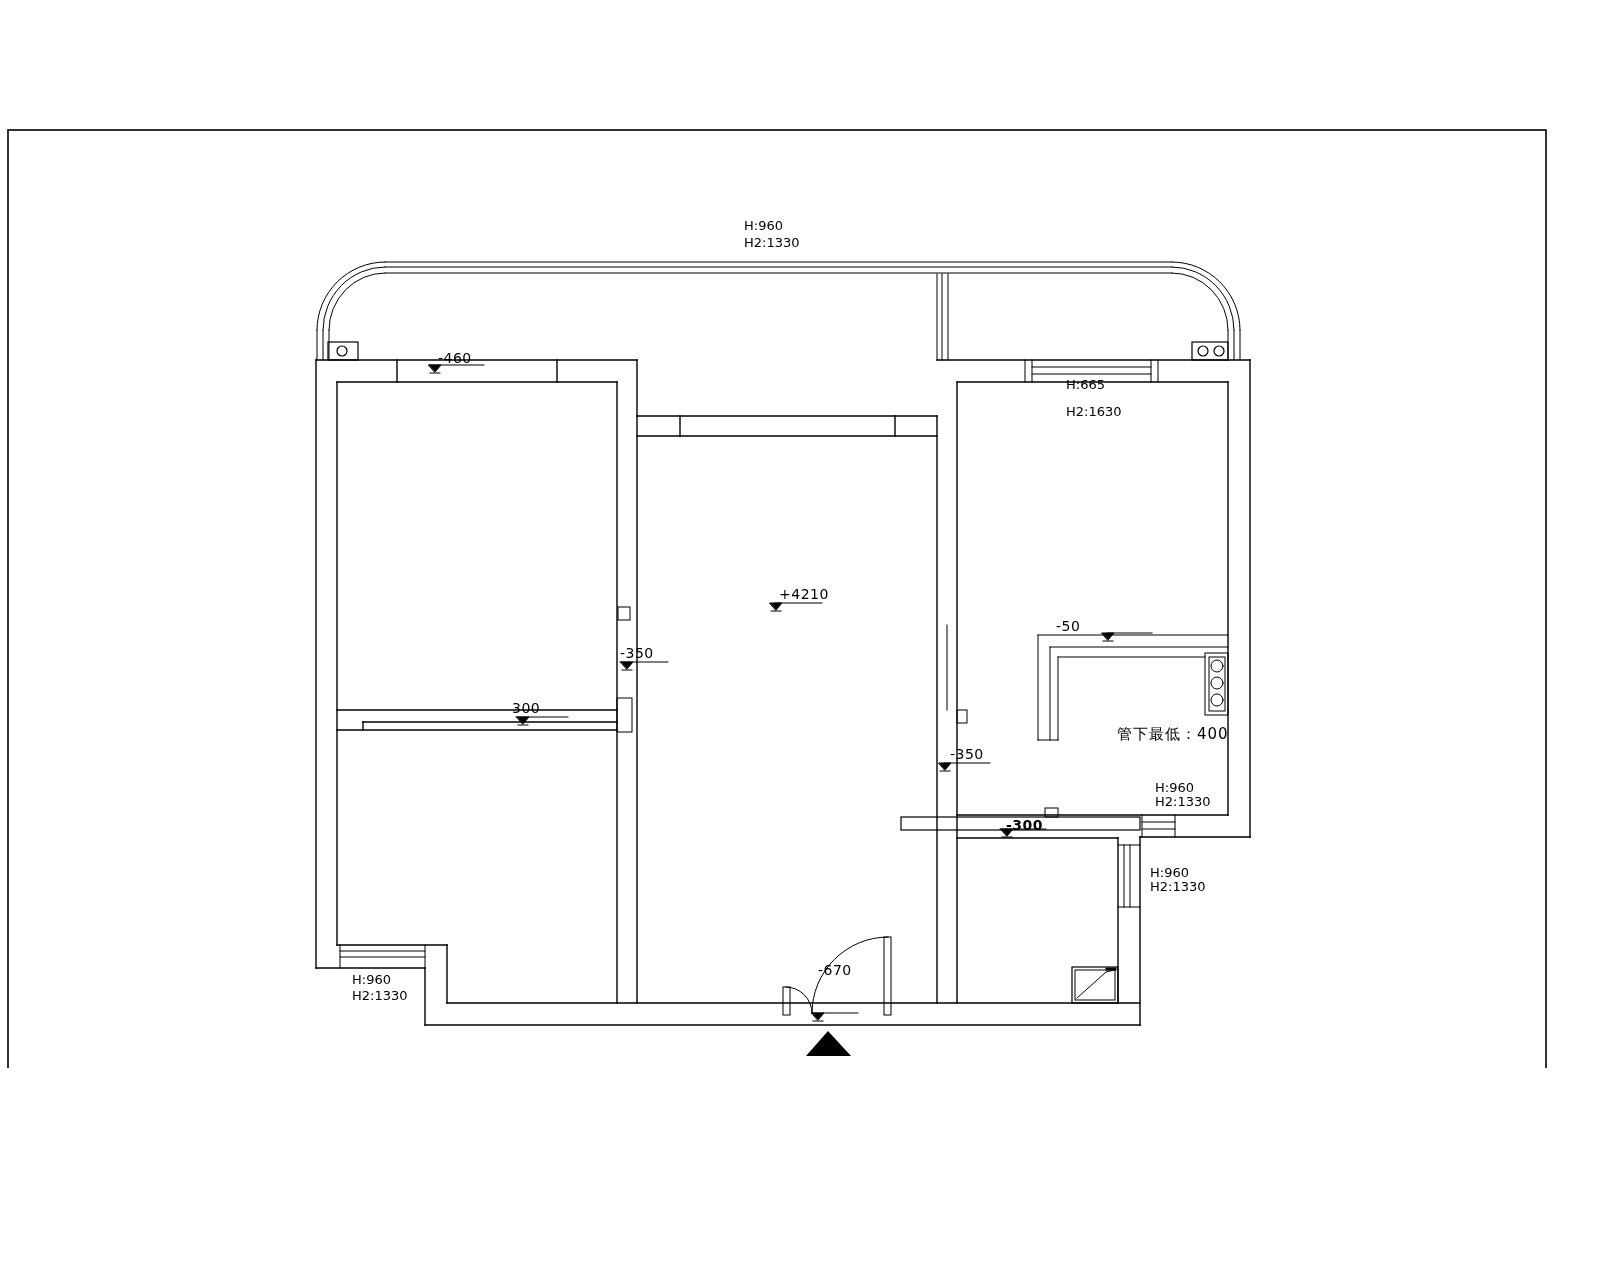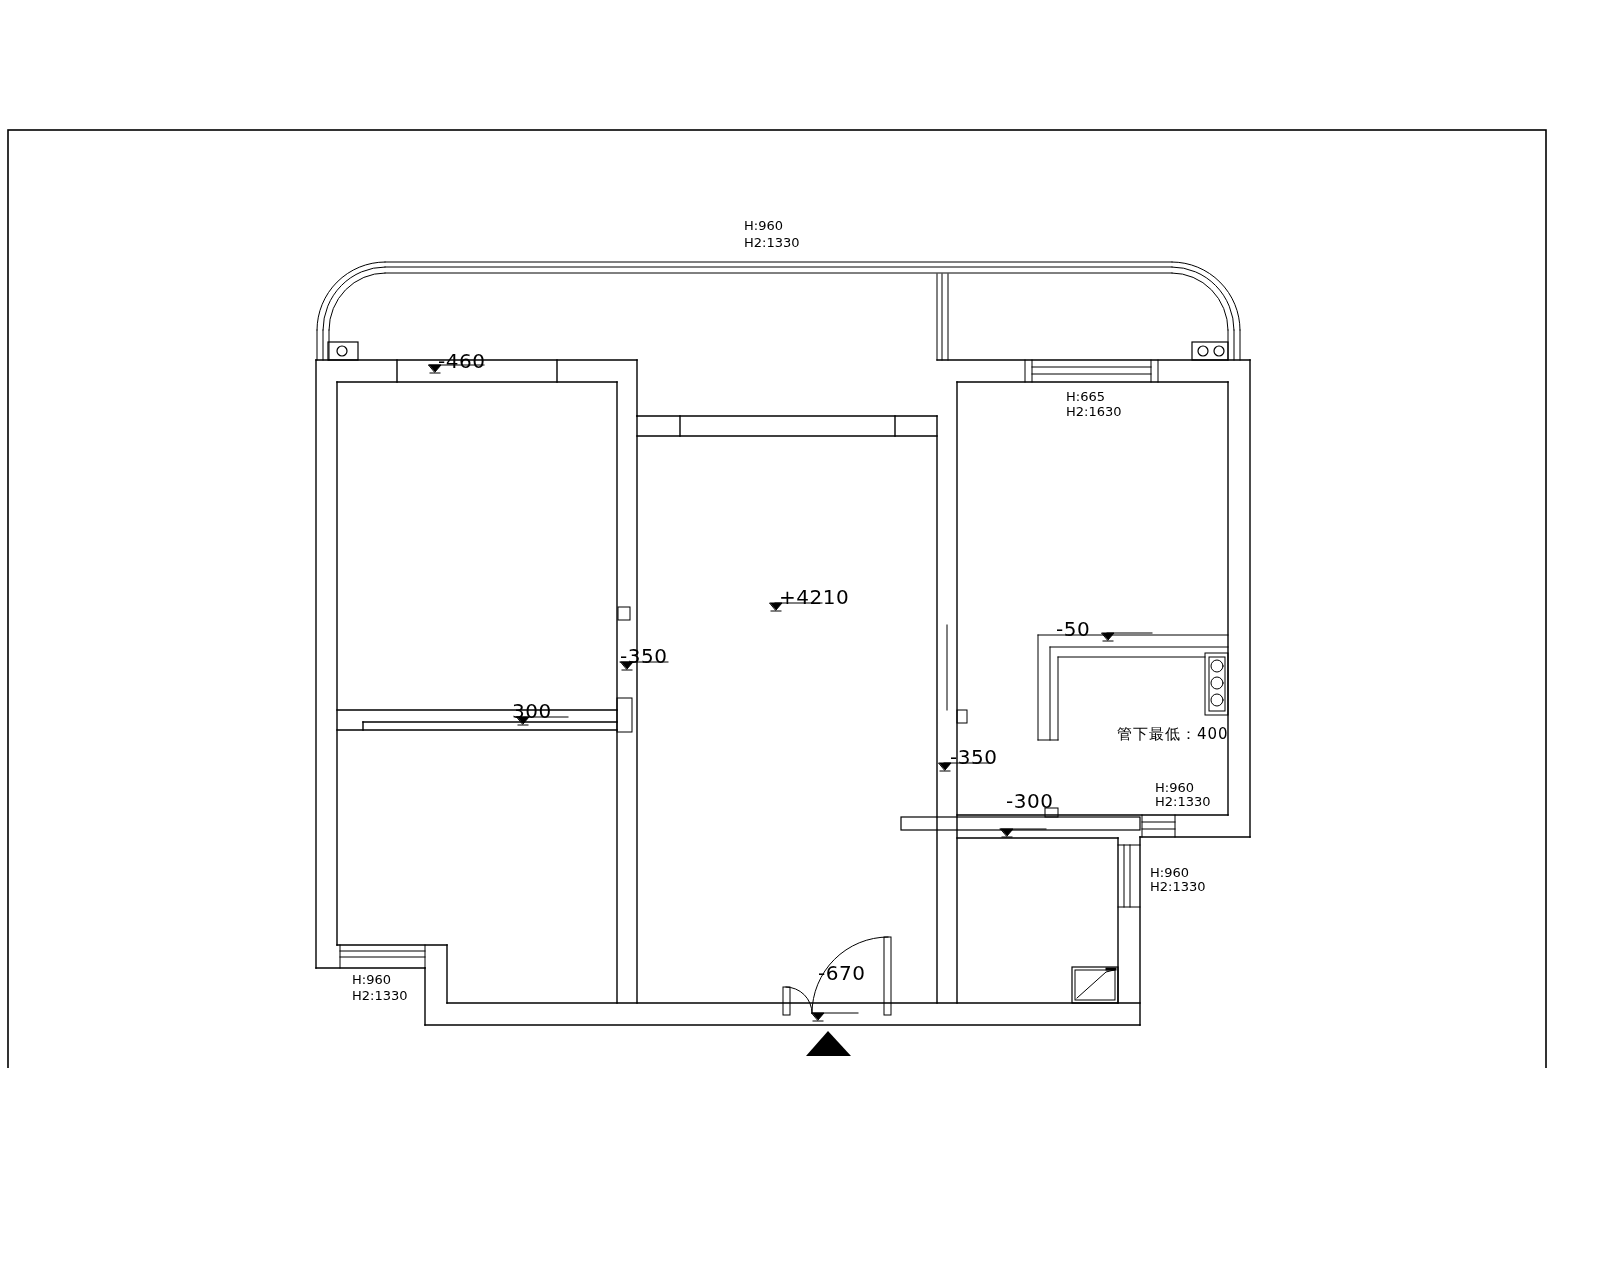--- a/index.html
+++ b/index.html
@@ -1,21 +1,21 @@
 <!DOCTYPE html>
 <html><head>
 <meta charset="utf-8">
 <style>
   html,body{margin:0;padding:0;background:#ffffff;}
   .stage{position:relative;width:1600px;height:1068px;background:#ffffff;overflow:hidden;
          font-family:"DejaVu Sans","Liberation Sans",sans-serif;color:#000;}
   .plan-svg{position:absolute;left:0;top:0;}
   .lbl{position:absolute;white-space:nowrap;color:#000;line-height:1.15;}
   .lbl-h{font-size:13px;letter-spacing:0px;}
-  .lbl-dim{font-size:20px;letter-spacing:0.5px;}
+  .lbl-dim{font-size:14px;letter-spacing:0.5px;}
   .lbl-cjk{font-size:15px;letter-spacing:1px;}
 </style>
 </head>
 <body>
 
 <div class="stage">
 
   <svg class="plan-svg" width="1600" height="1280" viewBox="0 0 1600 1280">
     <g fill="none" stroke="#000" stroke-width="1.4" stroke-linecap="square">
 
@@ -203,30 +203,30 @@
         </g>
       </g>
 
       <path d="M806,1056 L851,1056 L828,1031 Z" fill="#000" stroke="none"></path>
     </g>
   </svg>
 
   <div class="lbl lbl-h" style="left:744px;top:219px;">H:960</div>
   <div class="lbl lbl-h" style="left:744px;top:236px;">H2:1330</div>
 
-  <div class="lbl lbl-h" style="left:1066px;top:390px;">H:665</div>
+  <div class="lbl lbl-h" style="left:1066px;top:378px;">H:665</div>
   <div class="lbl lbl-h" style="left:1066px;top:405px;text-align:center;">H2:1630</div>
 
   <div class="lbl lbl-dim" style="left:438px;top:350px;">-460</div>
   <div class="lbl lbl-dim" style="left:512px;top:700px;">300</div>
   <div class="lbl lbl-dim" style="left:620px;top:645px;">-350</div>
   <div class="lbl lbl-dim" style="left:779px;top:586px;">+4210</div>
   <div class="lbl lbl-dim" style="left:950px;top:746px;">-350</div>
   <div class="lbl lbl-dim" style="left:1056px;top:618px;">-50</div>
-  <div class="lbl lbl-dim" style="left:1006px;top:790px;">-300</div>
+  <div class="lbl lbl-dim" style="left:1006px;top:817px;font-weight:bold;">-300</div>
   <div class="lbl lbl-dim" style="left:818px;top:962px;">-670</div>
 
   <div class="lbl lbl-cjk" style="left:1117px;top:726px;">管下最低：400</div>
 
   <div class="lbl lbl-h" style="left:1155px;top:781px;">H:960</div>
   <div class="lbl lbl-h" style="left:1155px;top:795px;">H2:1330</div>
 
   <div class="lbl lbl-h" style="left:1150px;top:866px;">H:960</div>
   <div class="lbl lbl-h" style="left:1150px;top:880px;">H2:1330</div>
 

